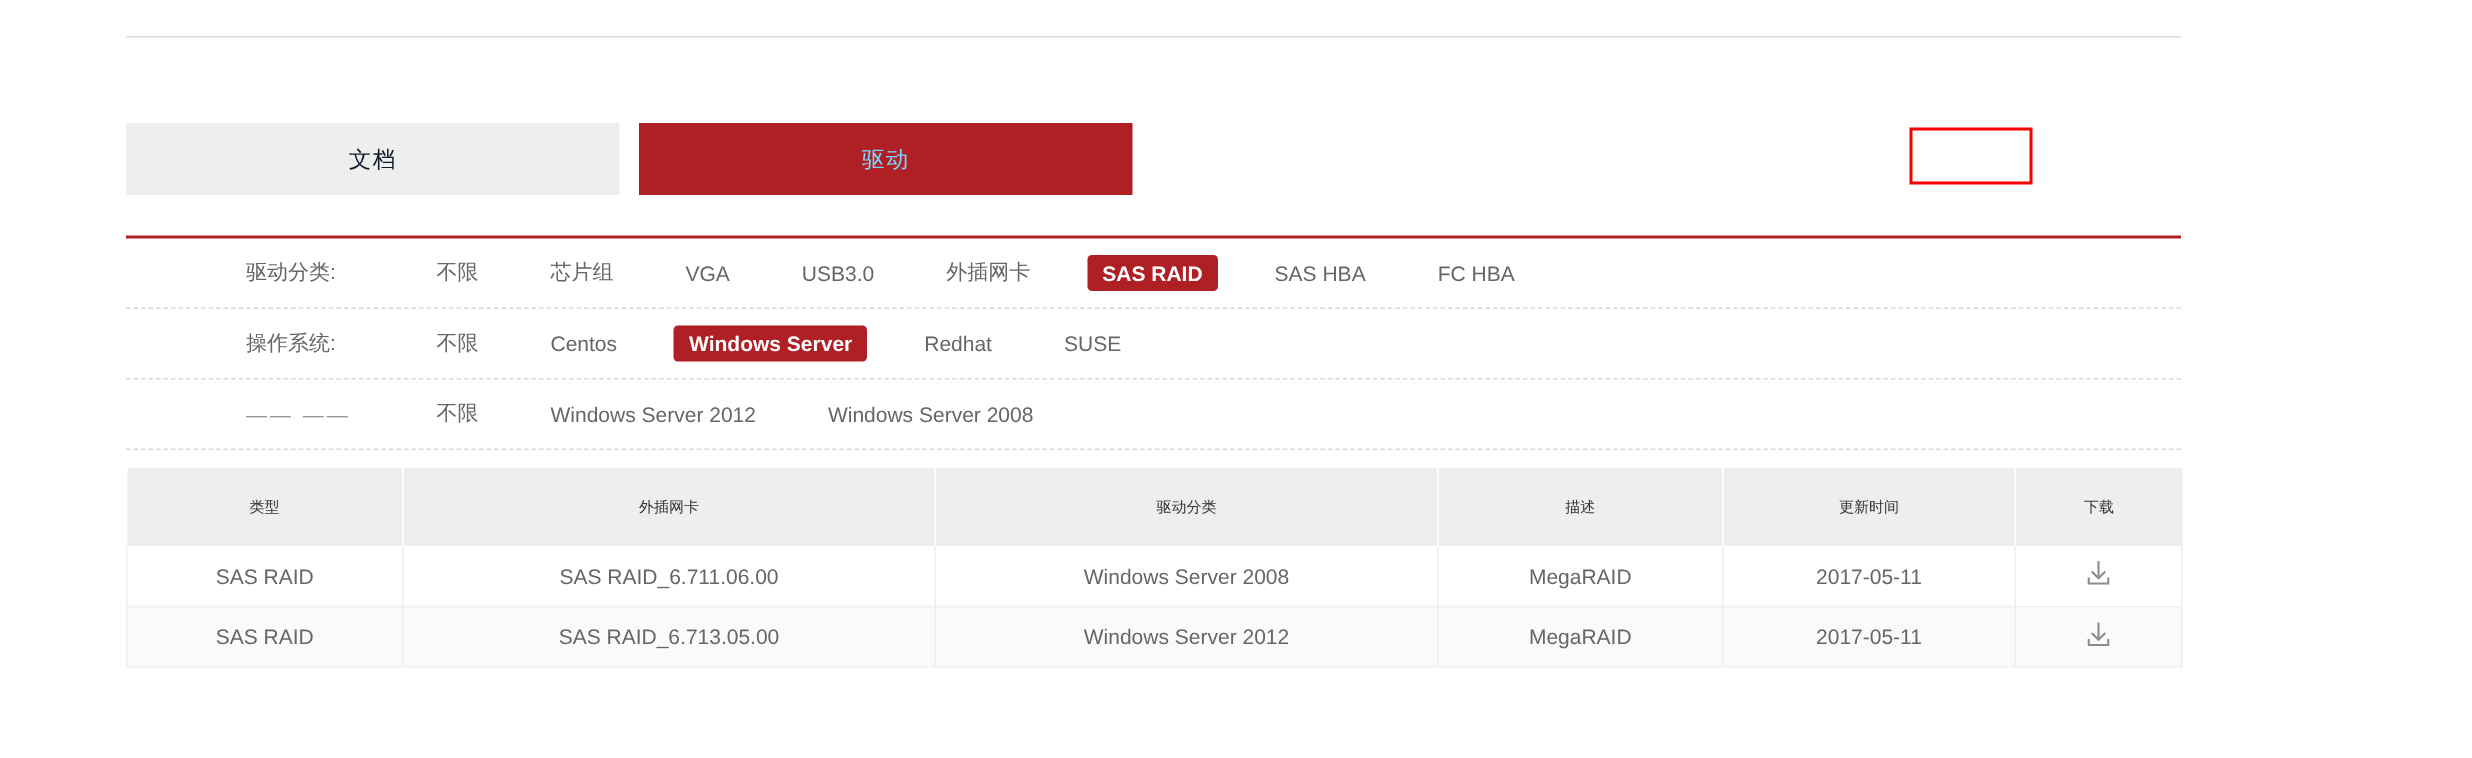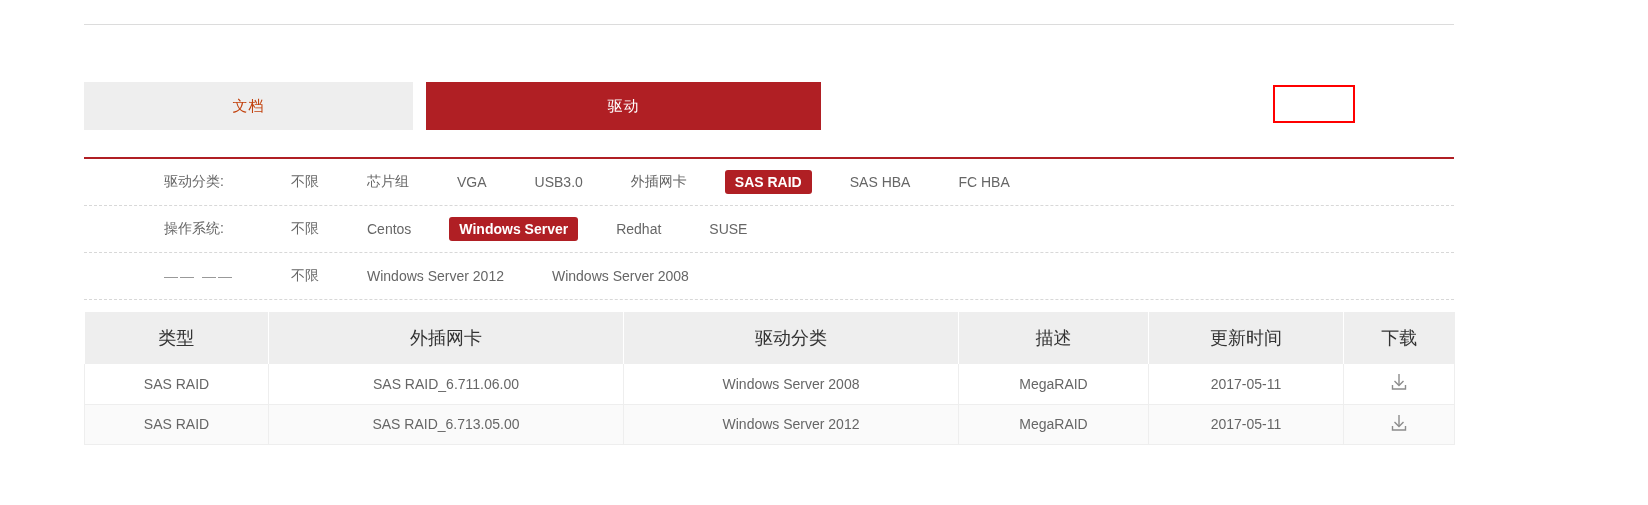--- a/index.html
+++ b/index.html
@@ -42,27 +42,27 @@
     align-items: center;
     justify-content: center;
     font-size: 15px;
     letter-spacing: 1px;
     cursor: pointer;
     user-select: none;
   }
   .tab-doc {
     width: 329px;
     background: #eeeeee;
-    color: #c2410c;
+    color: #0f172a;
   }
   .tab-gap { width: 13px; background: #ffffff; }
   .tab-driver {
-    width: 395px;
+    width: 329px;
     background: #b01f24;
-    color: #ffffff;
+    color: #7dd3fc;
   }
 
   
   .filter-panel {
     position: absolute;
     left: 84px;
     top: 157px;
     width: 1370px;
   }
   .filter-topline {
@@ -115,21 +115,21 @@
     position: absolute;
     left: 84px;
     top: 312px;
     width: 1370px;
     border-collapse: collapse;
     table-layout: fixed;
   }
   .drv-table th {
     background: #eeeeee;
     height: 52px;
-    font-size: 18px;
+    font-size: 10px;
     font-weight: normal;
     color: #333333;
     border-right: 1px solid #ffffff;
     border-left: 1px solid #ffffff;
     text-align: center;
   }
   .drv-table th:first-child { border-left: none; }
   .drv-table th:last-child { border-right: none; }
   .drv-table td {
     height: 40px;

